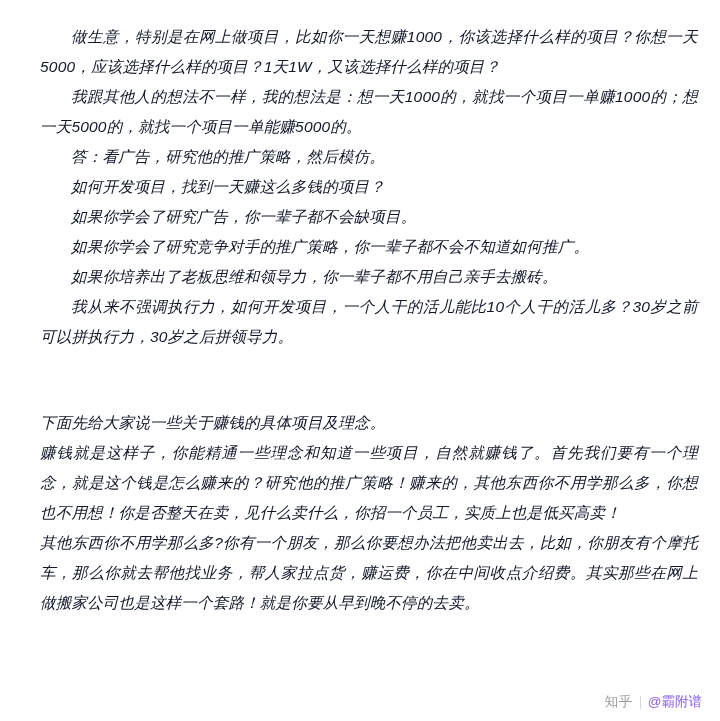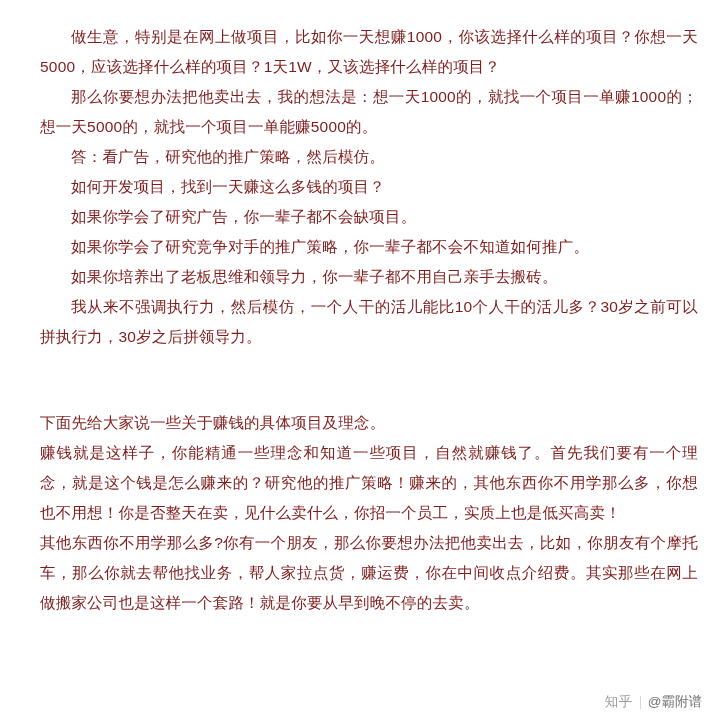--- a/index.html
+++ b/index.html
@@ -20,24 +20,25 @@
     height: 721px;
     box-sizing: border-box;
     padding: 22px 22px 0 40px;
   }
   .block {
     margin: 0;
   }
   .para {
     font-size: 15.5px;
     line-height: 30px;
-    color: #7f1d1d;
+    color: #0f172a;
     text-align: justify;
     letter-spacing: 0.2px;
     margin: 0;
+    font-style: italic;
   }
   .indent {
     text-indent: 2em;
   }
   .gap-large {
     height: 56px;
   }
   .section-two .para {
     text-indent: 0;
   }
@@ -56,38 +57,38 @@
     font-size: 13.5px;
     letter-spacing: 0.5px;
   }
   .footer .sep {
     width: 1px;
     height: 13px;
     background: #d8d8d8;
     display: inline-block;
   }
   .footer .user {
-    color: #737373;
+    color: #8b5cf6;
     font-size: 13.5px;
   }
 </style>
 </head>
 <body>
 
 <div class="page">
 
   <div class="block section-one">
     <p class="para indent">做生意，特别是在网上做项目，比如你一天想赚1000，你该选择什么样的项目？你想一天5000，应该选择什么样的项目？1天1W，又该选择什么样的项目？</p>
-    <p class="para indent">那么你要想办法把他卖出去，我的想法是：想一天1000的，就找一个项目一单赚1000的；想一天5000的，就找一个项目一单能赚5000的。</p>
+    <p class="para indent">我跟其他人的想法不一样，我的想法是：想一天1000的，就找一个项目一单赚1000的；想一天5000的，就找一个项目一单能赚5000的。</p>
     <p class="para indent">答：看广告，研究他的推广策略，然后模仿。</p>
     <p class="para indent">如何开发项目，找到一天赚这么多钱的项目？</p>
     <p class="para indent">如果你学会了研究广告，你一辈子都不会缺项目。</p>
     <p class="para indent">如果你学会了研究竞争对手的推广策略，你一辈子都不会不知道如何推广。</p>
     <p class="para indent">如果你培养出了老板思维和领导力，你一辈子都不用自己亲手去搬砖。</p>
-    <p class="para indent">我从来不强调执行力，然后模仿，一个人干的活儿能比10个人干的活儿多？30岁之前可以拼执行力，30岁之后拼领导力。</p>
+    <p class="para indent">我从来不强调执行力，如何开发项目，一个人干的活儿能比10个人干的活儿多？30岁之前可以拼执行力，30岁之后拼领导力。</p>
   </div>
 
   <div class="gap-large"></div>
 
   <div class="block section-two">
     <p class="para">下面先给大家说一些关于赚钱的具体项目及理念。</p>
     <p class="para">赚钱就是这样子，你能精通一些理念和知道一些项目，自然就赚钱了。首先我们要有一个理念，就是这个钱是怎么赚来的？研究他的推广策略！赚来的，其他东西你不用学那么多，你想也不用想！你是否整天在卖，见什么卖什么，你招一个员工，实质上也是低买高卖！</p>
     <p class="para">其他东西你不用学那么多?你有一个朋友，那么你要想办法把他卖出去，比如，你朋友有个摩托车，那么你就去帮他找业务，帮人家拉点货，赚运费，你在中间收点介绍费。其实那些在网上做搬家公司也是这样一个套路！就是你要从早到晚不停的去卖。</p>
   </div>
 

